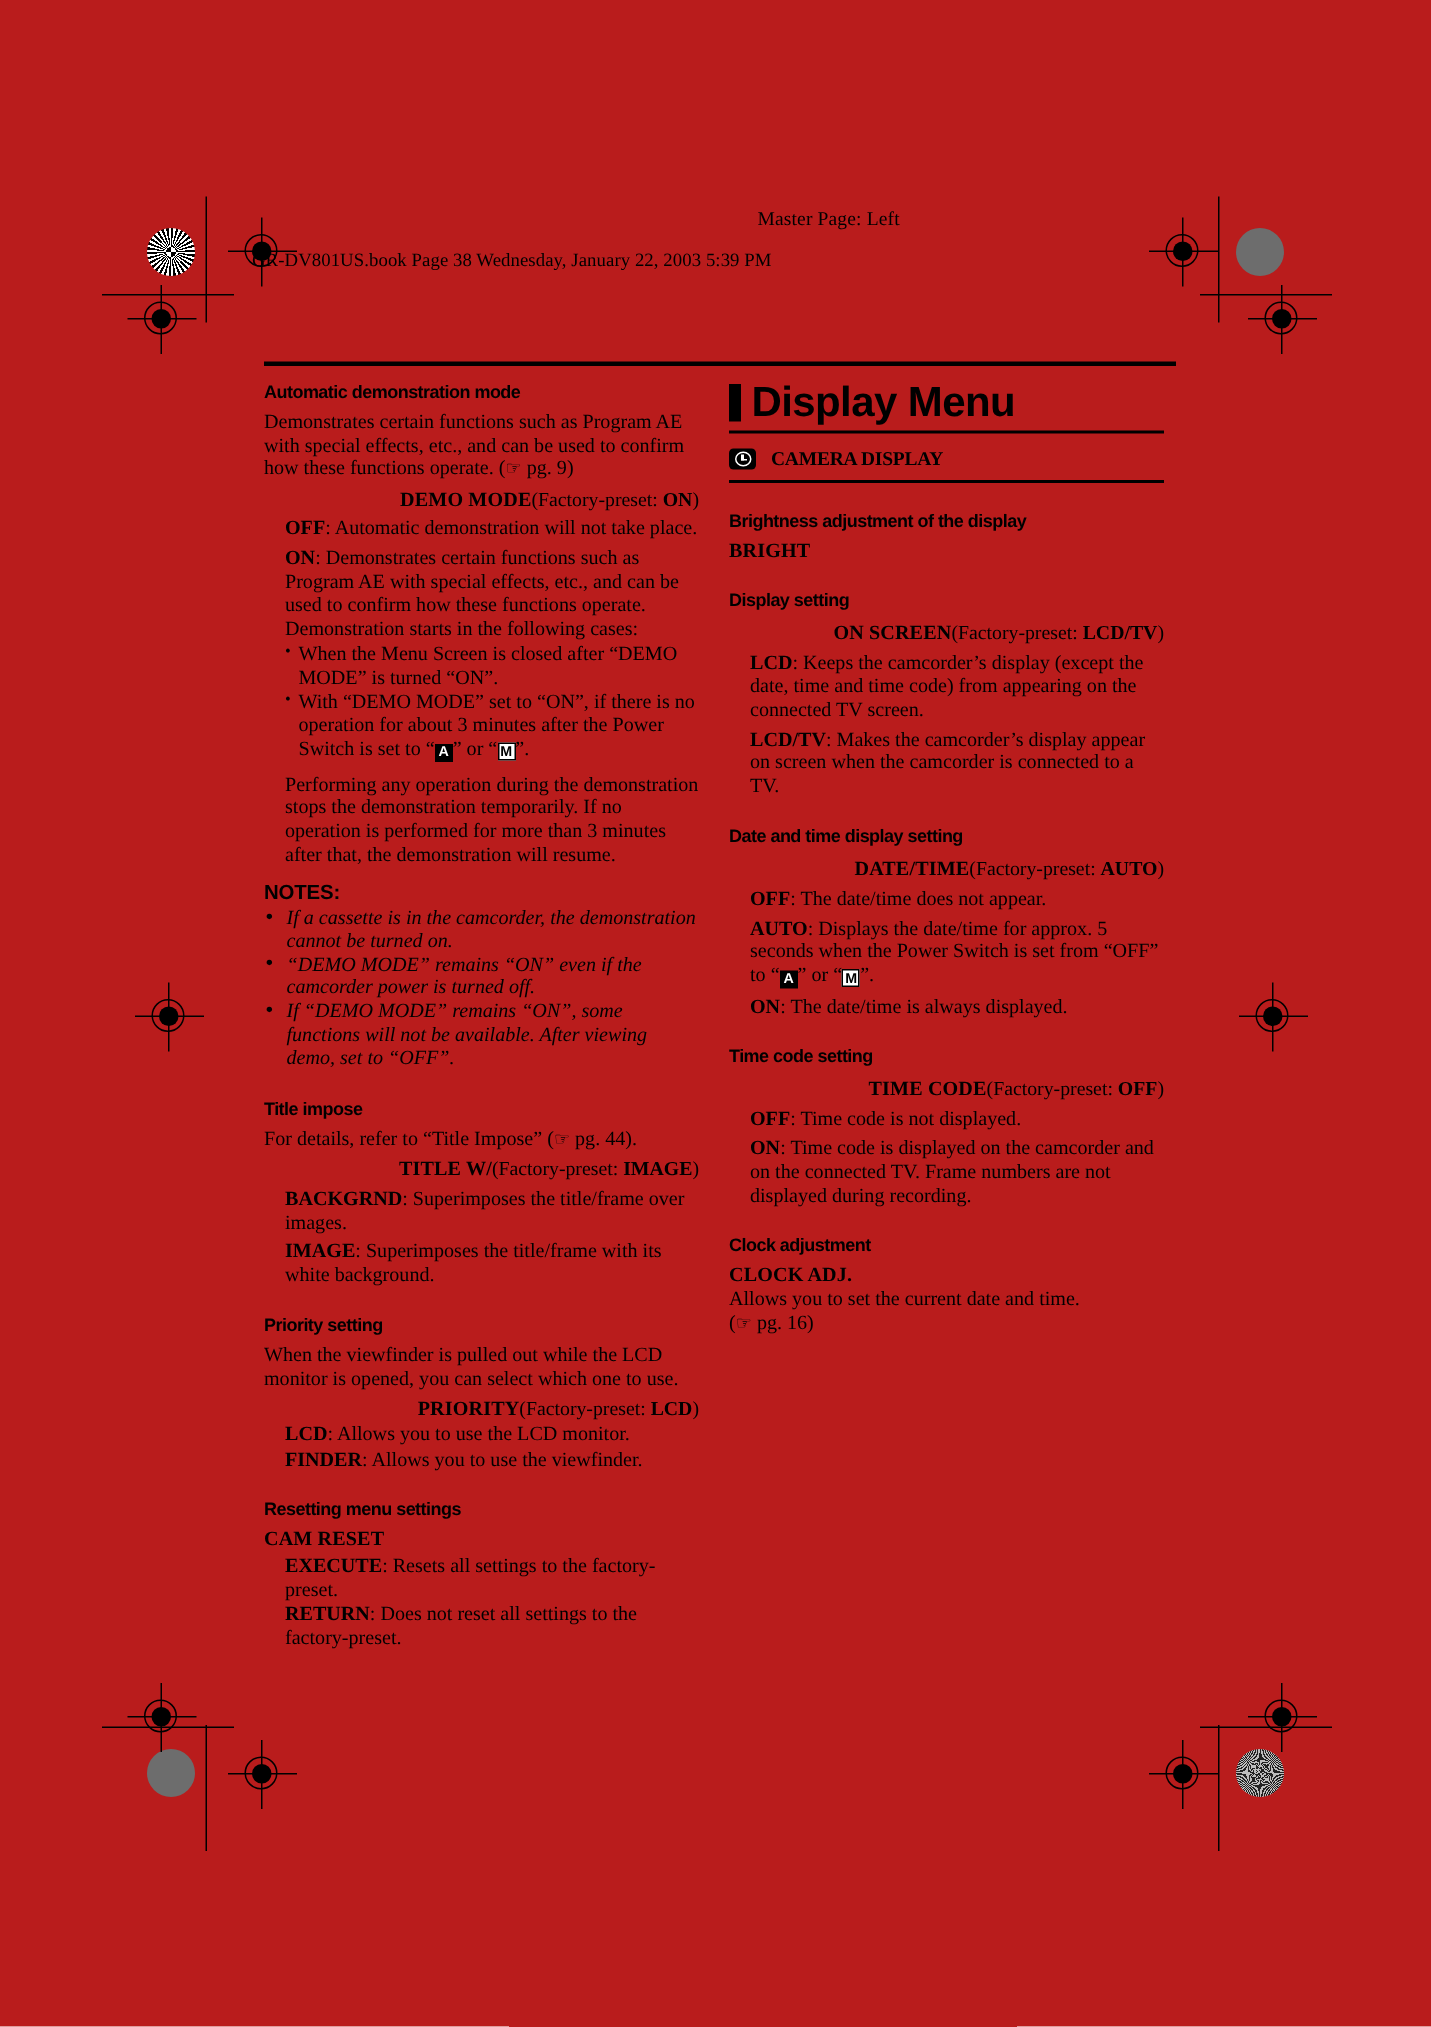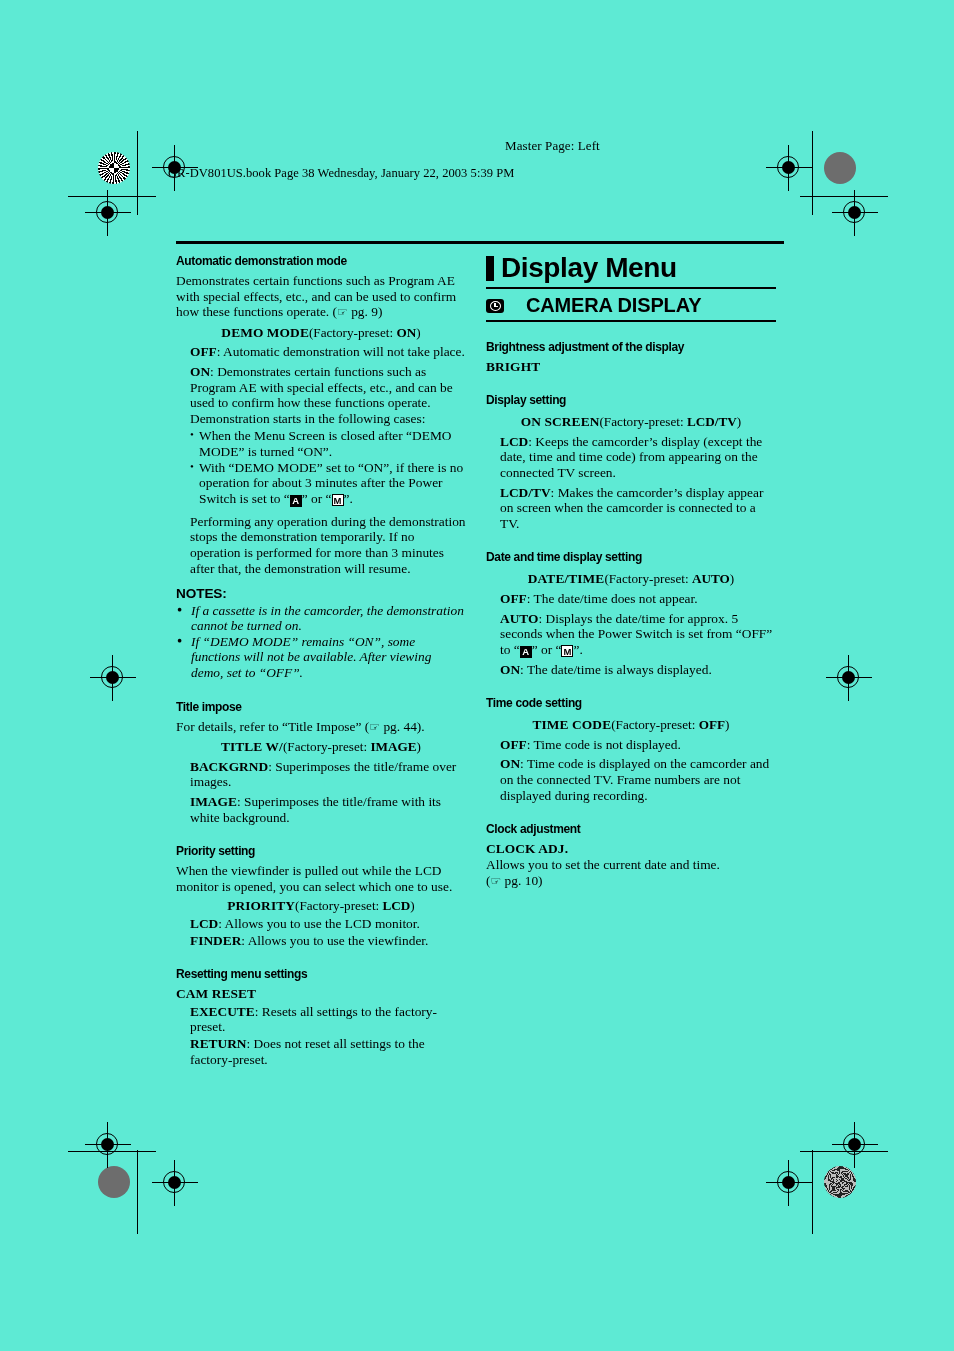--- a/index.html
+++ b/index.html
@@ -9,21 +9,21 @@
     background: #ffffff;
   }
   body {
     font-family: "Liberation Serif", serif;
     color: #000000;
   }
   #page {
     position: relative;
     width: 954px;
     height: 1351px;
-    background: #5eead4;
+    background: #b91c1c;
     overflow: hidden;
   }
 
   
   .reg-cross {
     position: absolute;
     width: 46px;
     height: 46px;
   }
   .reg-cross::before,
@@ -152,21 +152,21 @@
   h2.sec.spaced { margin-top: 17px; }
 
   p.body {
     margin: 0 0 1px 0;
     text-indent: 0;
   }
   p.gap { margin-top: 7px; }
 
   .setting-row {
     display: flex;
-    justify-content: center;
+    justify-content: flex-end;
     align-items: baseline;
     margin-top: 4px;
     margin-bottom: 1px;
   }
   .setting-name {
     font-weight: bold;
     font-family: "Liberation Serif", serif;
     letter-spacing: .1px;
   }
   .setting-preset {
@@ -248,25 +248,25 @@
     height: 2.4px;
     background: #000;
     margin-top: 5px;
   }
   .cat-row {
     display: flex;
     align-items: center;
     margin-top: 9px;
   }
   .cat-row .label {
-    font-family: Liberation Sans, sans-serif;
-    font-weight: bold;
-    font-size: 20px;
+    font-family: Liberation Serif, serif;
+    font-weight: bold;
+    font-size: 13px;
     letter-spacing: -.15px;
-    margin-left: 22px;
+    margin-left: 10px;
   }
   .rule-thin {
     height: 1.6px;
     background: #000;
     margin-top: 6px;
   }
 
   
   .mode-badge {
     display: inline-block;
@@ -404,20 +404,21 @@
     <ul class="bullets">
       <li>When the Menu Screen is closed after “DEMO MODE” is turned “ON”.</li>
       <li><span>With “DEMO MODE” set to “ON”, if there is no operation for about 3 minutes after the Power Switch is set to “</span><span class="mode-badge filled">A</span><span>” or “</span><span class="mode-badge outline">M</span><span>”.</span></li>
     </ul>
 
     <p class="body gap" style="margin-left:14px;">Performing any operation during the demonstration stops the demonstration temporarily. If no operation is performed for more than 3 minutes after that, the demonstration will resume.</p>
 
     <div class="notes-title">NOTES:</div>
     <ul class="notes">
       <li>If a cassette is in the camcorder, the demonstration cannot be turned on.</li>
+      <li>“DEMO MODE” remains “ON” even if the camcorder power is turned off.</li>
       <li>If “DEMO MODE” remains “ON”, some functions will not be available. After viewing demo, set to “OFF”.</li>
     </ul>
 
     <h2 class="sec spaced">Title impose</h2>
     <p class="body"><span>For details, refer to “Title Impose” (</span><span class="hand">☞</span> <span>pg. 44).</span></p>
 
     <div class="setting-row">
       <span class="setting-name">TITLE W/</span>
       <span class="setting-preset"><span>(Factory-preset: </span><b>IMAGE</b><span>)</span></span>
     </div>
@@ -481,16 +482,16 @@
     <div class="setting-row">
       <span class="setting-name">TIME CODE</span>
       <span class="setting-preset"><span>(Factory-preset: </span><b>OFF</b><span>)</span></span>
     </div>
     <p class="opt"><b>OFF</b><span>: Time code is not displayed.</span></p>
     <p class="opt"><b>ON</b><span>: Time code is displayed on the camcorder and on the connected TV. Frame numbers are not displayed during recording.</span></p>
 
     <h2 class="sec spaced">Clock adjustment</h2>
     <div class="setting-name" style="margin-top:2px;">CLOCK ADJ.</div>
     <p class="body">Allows you to set the current date and time.</p>
-    <p class="body"><span>(</span><span class="hand">☞</span> <span>pg. 10)</span></p>
+    <p class="body"><span>(</span><span class="hand">☞</span> <span>pg. 16)</span></p>
   </div>
 
 </div>
 
 </body></html>

